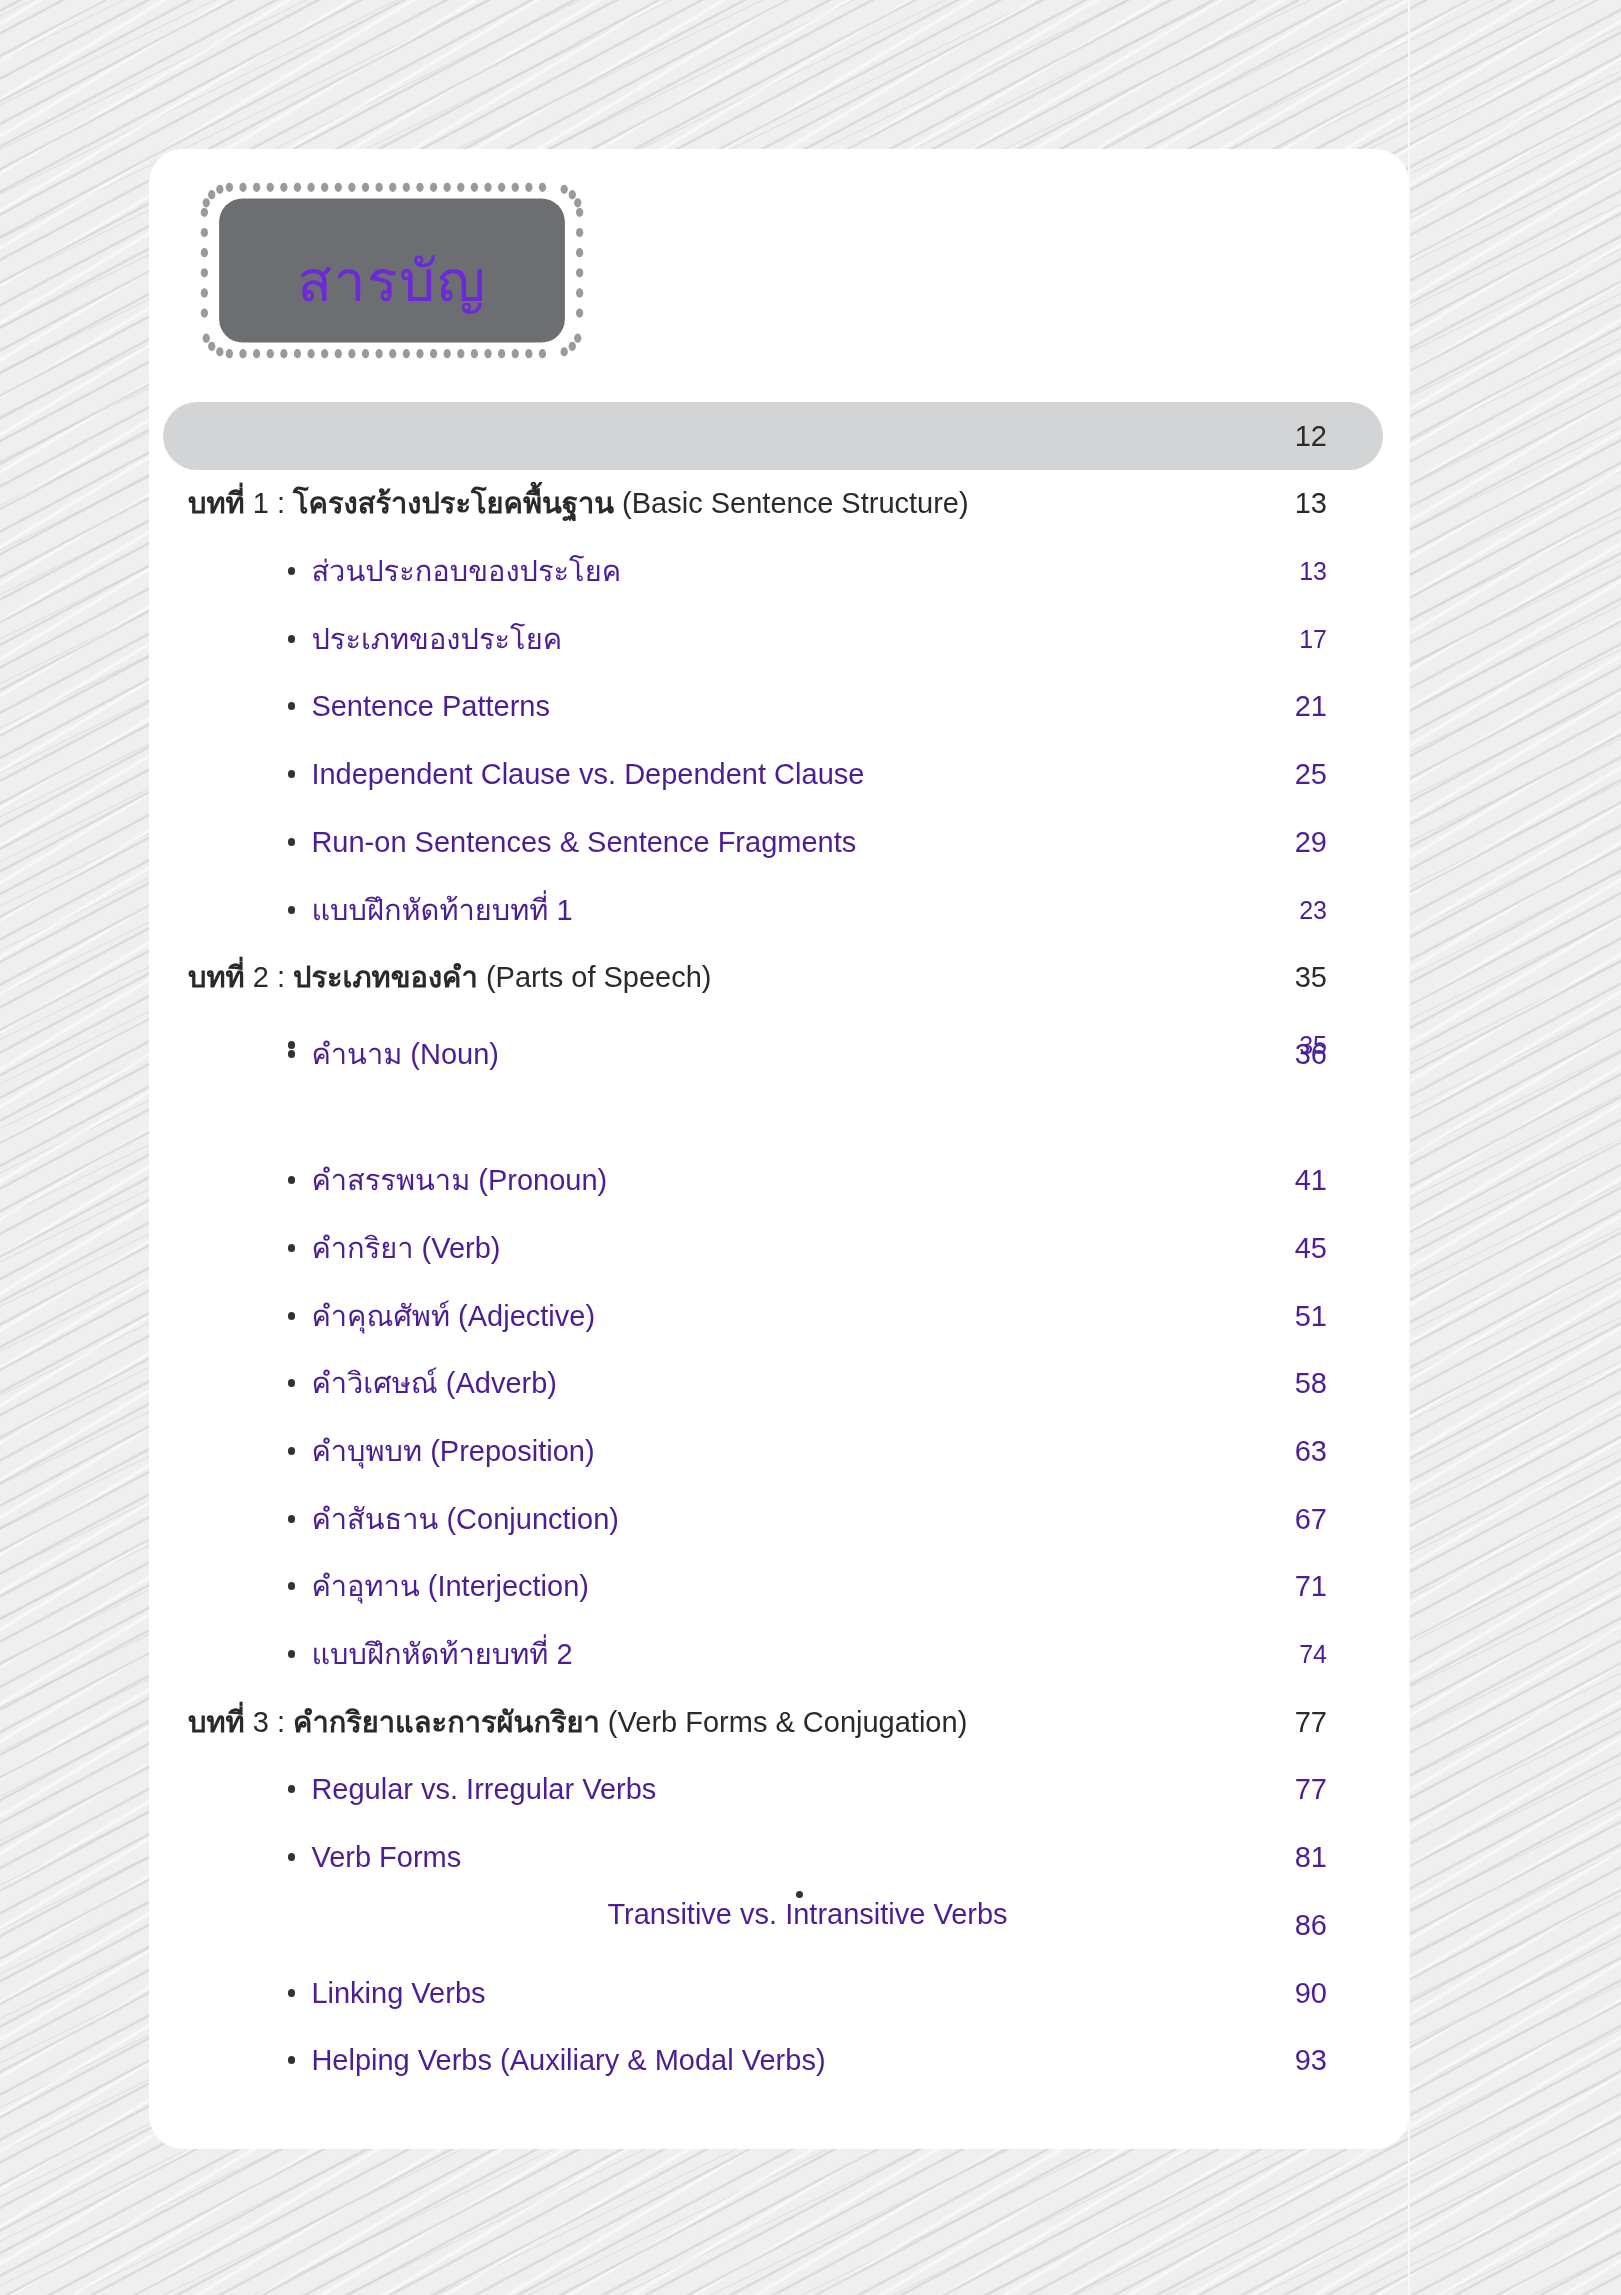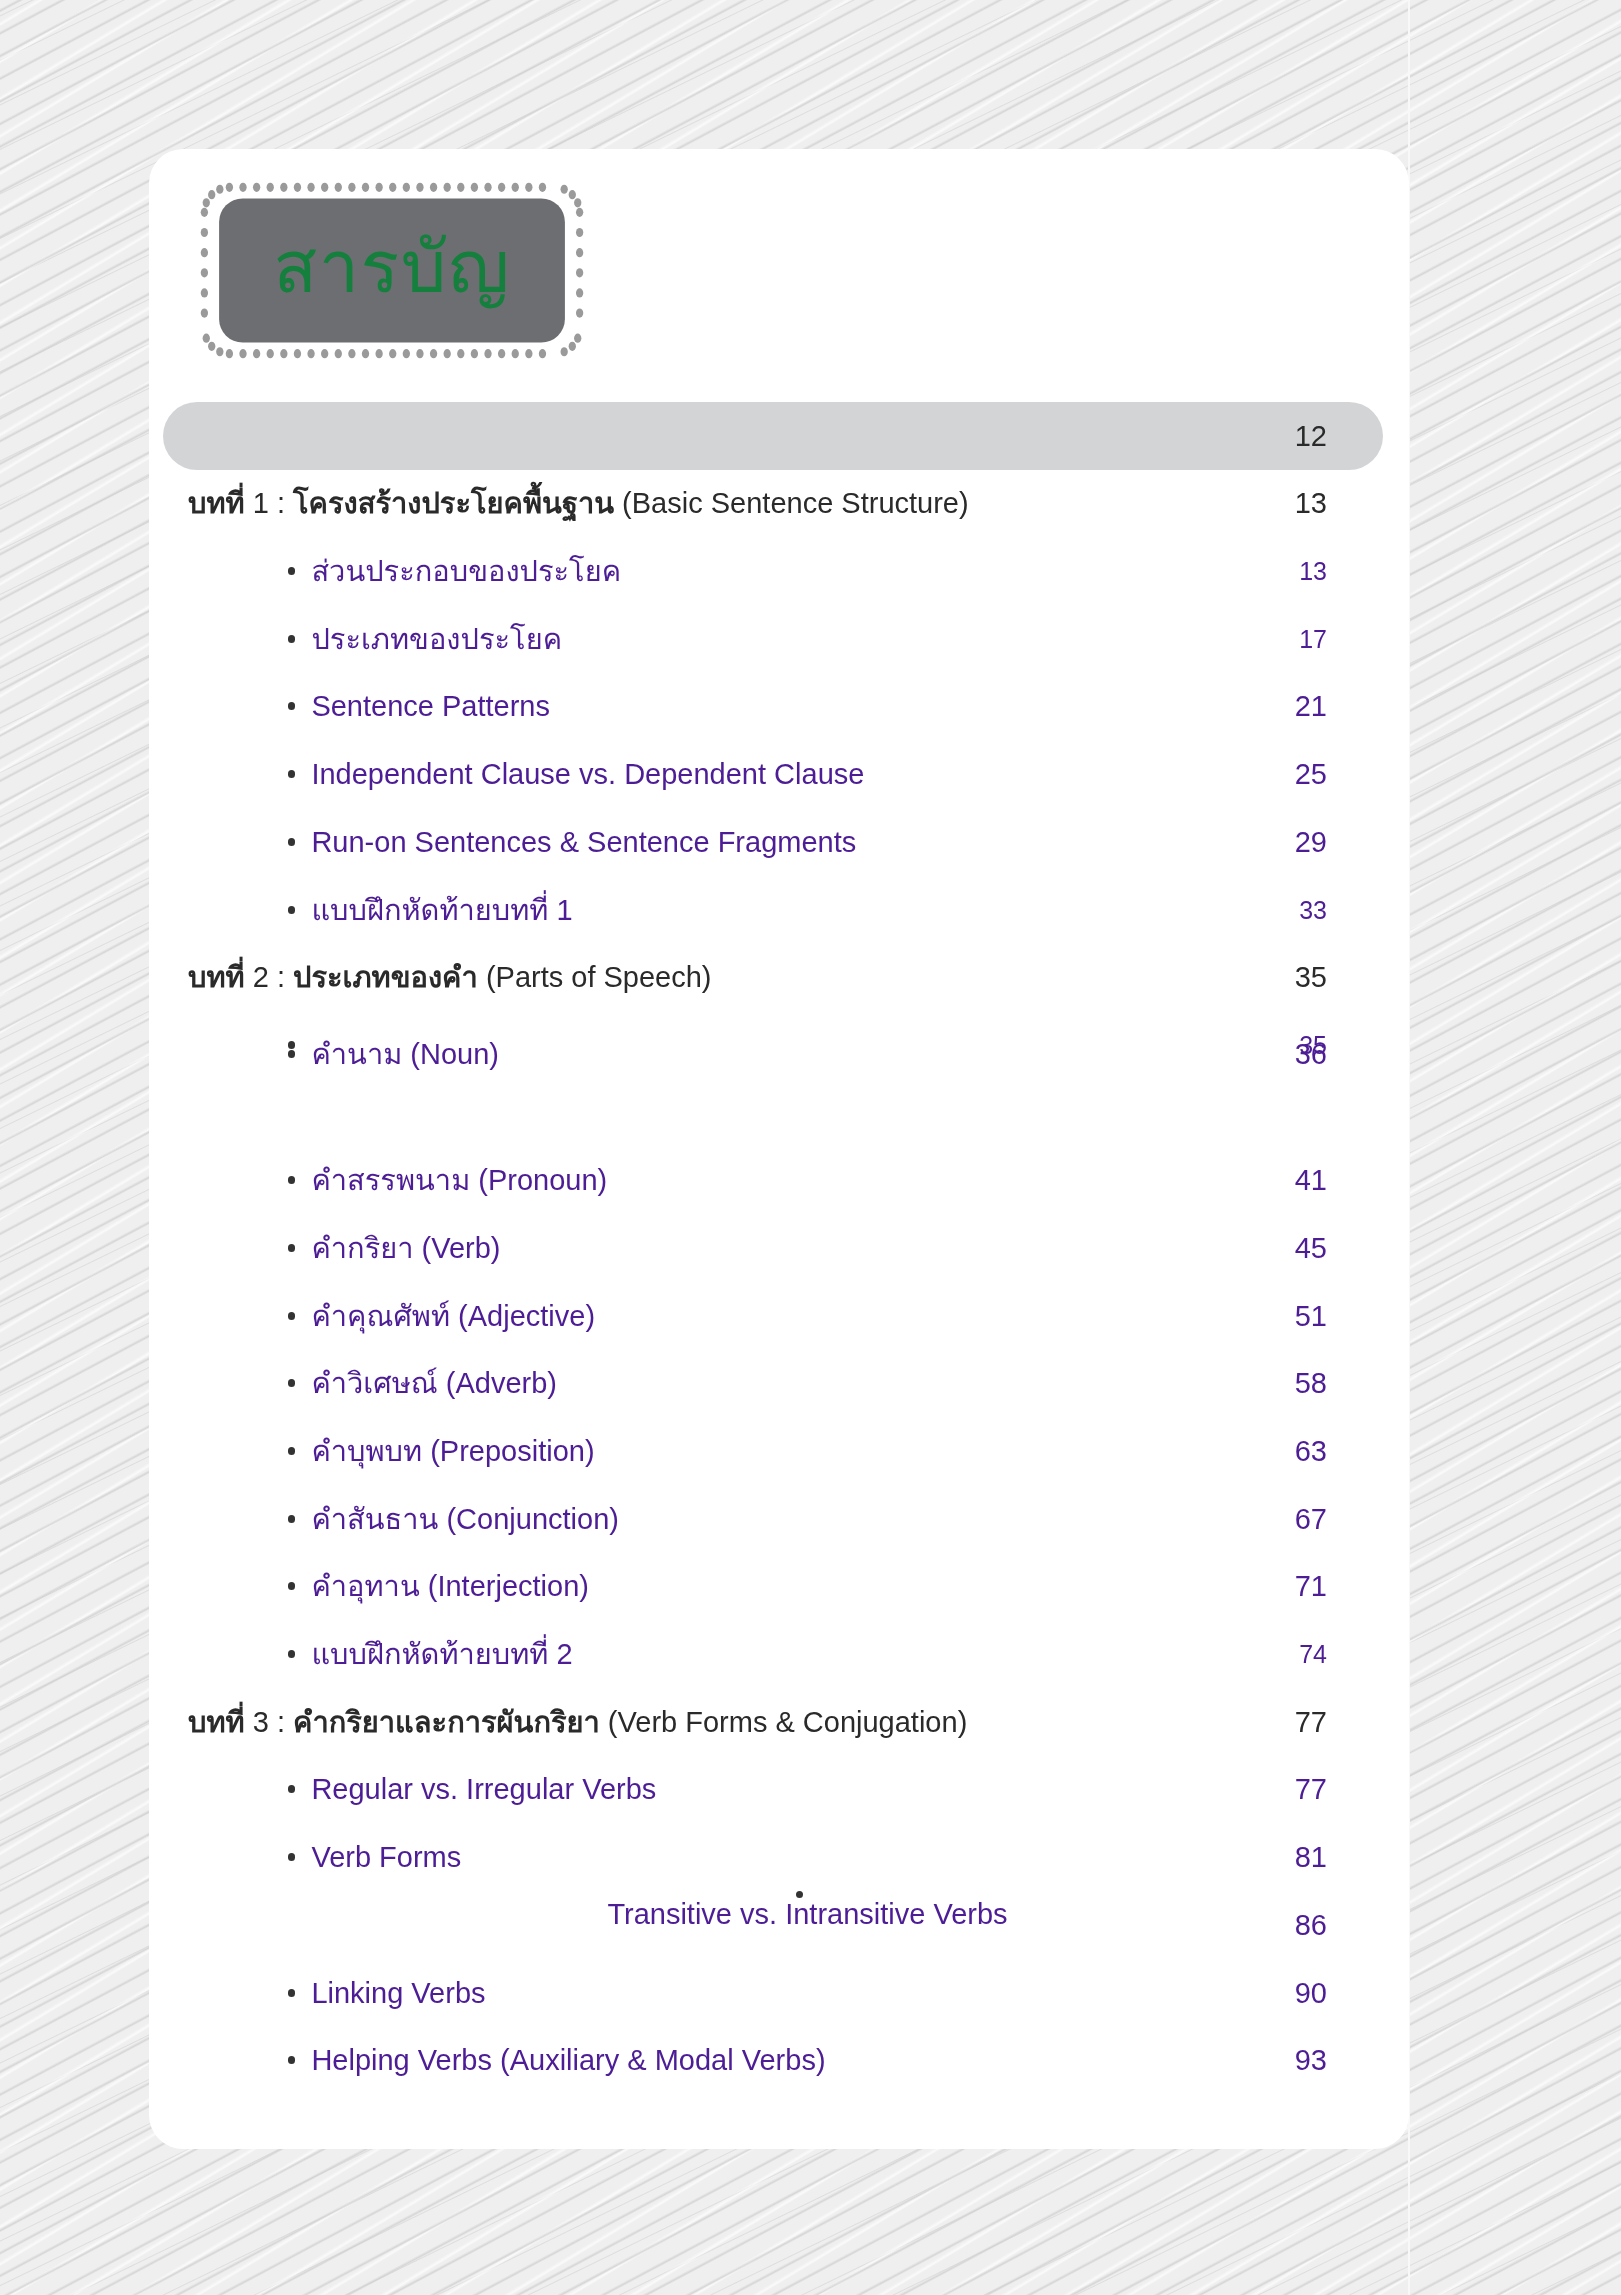--- a/index.html
+++ b/index.html
@@ -19,23 +19,23 @@
   }
   .card {
     position: absolute; left: 149px; top: 149px; width: 1260px; height: 2000px;
     background: #ffffff; border-radius: 34px;
   }
   .title-badge {
     position: absolute; left: 197px; top: 180px; width: 390px; height: 181px;
   }
   .title-badge svg { position: absolute; left: 0; top: 0; }
   .title-text {
-    position: absolute; left: 0; top: 0; width: 390px; height: 181px;
+    position: absolute; left: 0; top: 14px; width: 390px; height: 181px;
     display: flex; align-items: center; justify-content: center;
-    color: #15803d; font-size: 72px; font-family: "DejaVu Sans", sans-serif;
+    color: #6d28d9; font-size: 57px; font-family: "DejaVu Sans", sans-serif;
     letter-spacing: 1.5px; padding-bottom: 7.4px; box-sizing: border-box;
   }
   .toc { position: absolute; left: 0; top: 0; width: 1622px; }
   .row {
     position: absolute; height: 68px; display: flex; align-items: center;
     font-size: 29px;
   }
   .row .label { white-space: nowrap; }
   .row .page {
     position: absolute; right: 0; top: 0; height: 68px; display: flex;
@@ -176,21 +176,21 @@
       <span class="page">25</span>
     </div>
   <div class="row item-row" style="top:808px;">
       <span class="bullet"></span>
       <span class="label">Run-on Sentences &amp; Sentence Fragments</span>
       <span class="page">29</span>
     </div>
   <div class="row item-row" style="top:876px;">
       <span class="bullet"></span>
       <span class="label">แบบฝึกหัดท้ายบทที่ 1</span>
-      <span class="page thai-page">33</span>
+      <span class="page thai-page">23</span>
     </div>
 
   <div class="row chapter-row" style="top:943px;">
     <span class="label">
       <b>บทที่</b>
       <span>2 :</span>
       <b>ประเภทของคำ</b>
       <span>(Parts of Speech)</span>
     </span>
     <span class="page">35</span>

